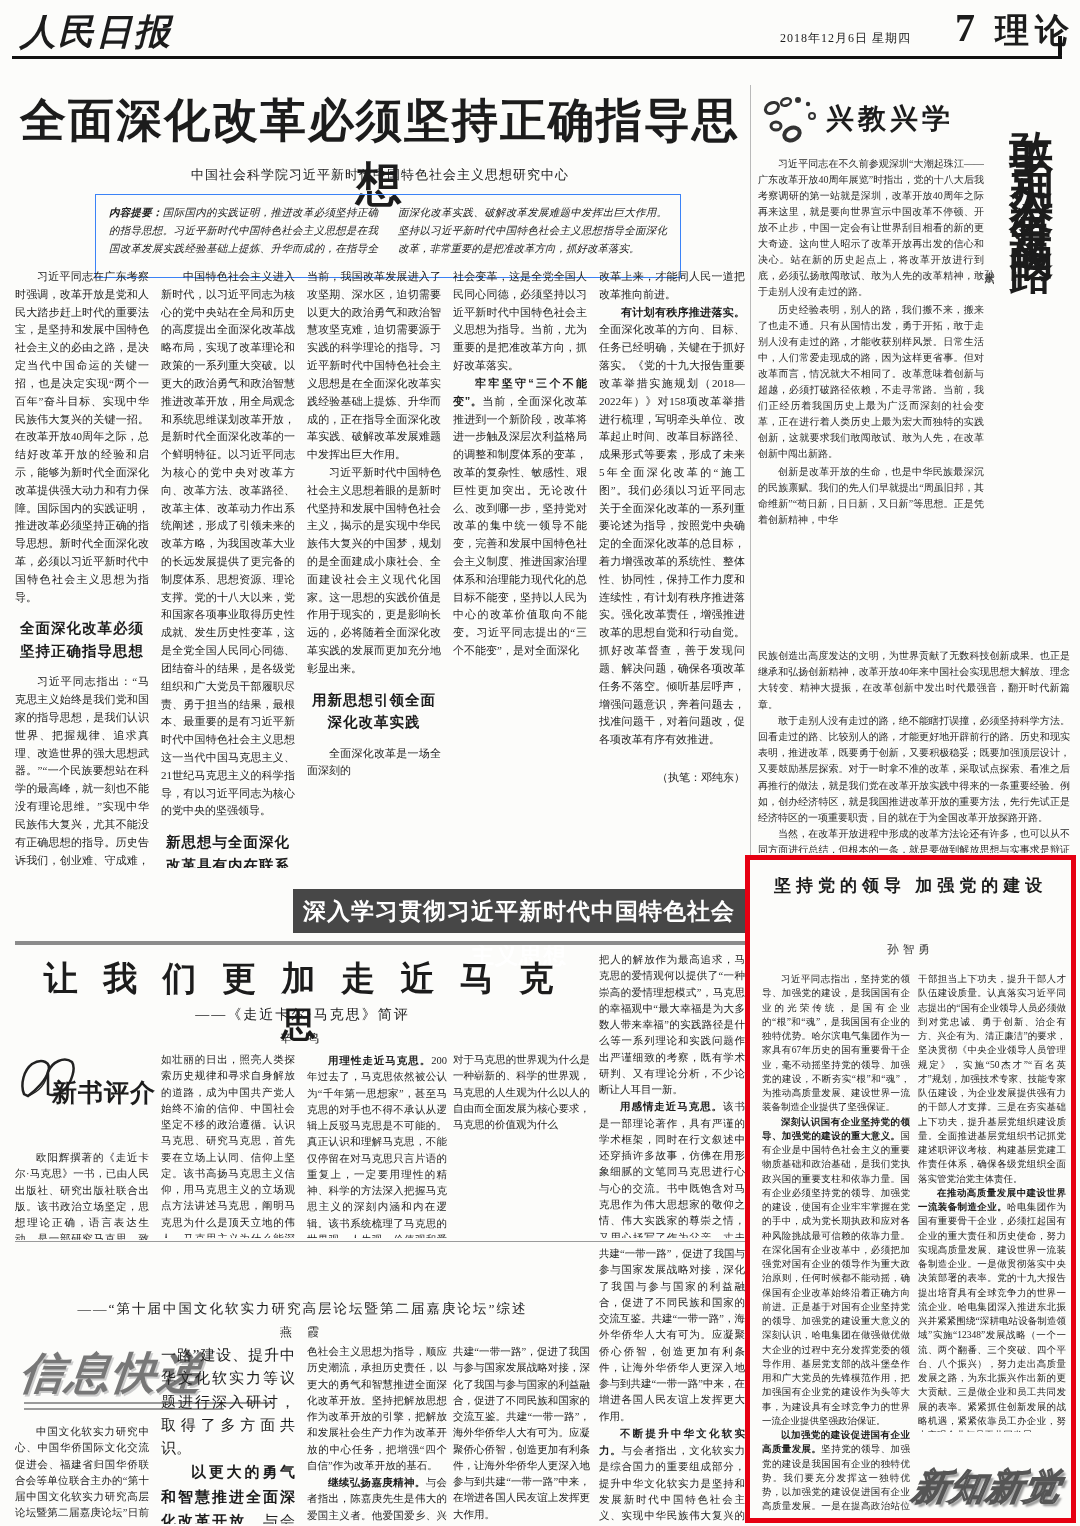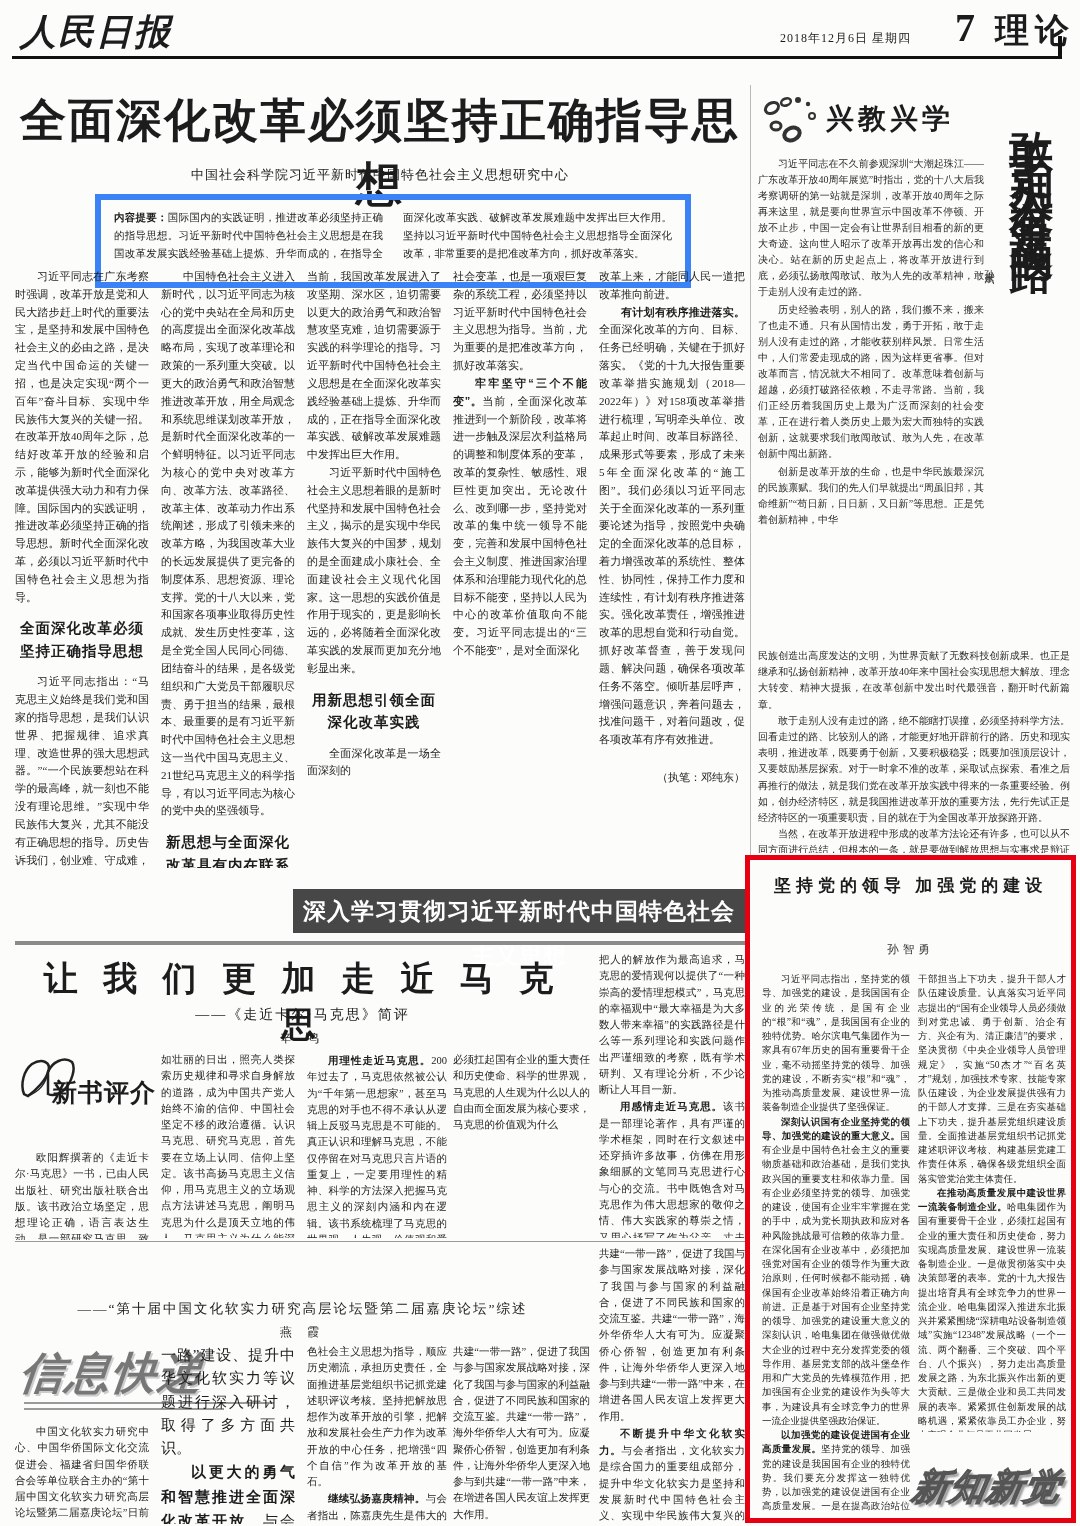--- a/index.html
+++ b/index.html
@@ -19,22 +19,22 @@
   
   #mast-logo{left:20px;top:8px;font-size:36px;font-weight:bold;font-style:italic;letter-spacing:2px;}
   #mast-date{left:780px;top:30px;font-size:12px;letter-spacing:1px;}
   #mast-page{left:955px;top:4px;font-size:40px;font-weight:bold;}
   #mast-section{left:995px;top:8px;font-size:34px;font-weight:bold;letter-spacing:6px;}
   #mast-rule{left:12px;top:56px;width:1050px;height:3px;}
   #mast-hook{left:1058px;top:36px;width:4px;height:23px;background:#111;border-radius:0 0 4px 0;}
   
   #main-h1{left:15px;top:88px;width:730px;font-size:46px;font-weight:bold;letter-spacing:2px;line-height:1.4;}
   #main-byline{left:15px;top:166px;width:730px;font-size:13px;letter-spacing:1px;}
-  #summary{left:95px;top:194px;width:558px;height:64px;border:6px solid #3b82f6;padding:9px 13px;
-           font-size:10.5px;line-height:1.7;column-count:2;column-gap:20px;text-align:justify;overflow:hidden;}
+  #summary{left:95px;top:194px;width:558px;height:64px;border:1px solid #3b82f6;padding:9px 13px;
+           font-size:10.5px;line-height:1.7;column-count:2;column-gap:20px;text-align:justify;overflow:hidden;font-style:italic;}
   
   #vrule1{left:750px;top:85px;width:1px;height:772px;background:#b9b9b9;}
   #thought-head{left:762px;top:94px;width:222px;height:52px;}
   #thought-title{left:826px;top:100px;font-size:28px;font-weight:bold;letter-spacing:4px;}
   #vert-title{left:1000px;top:96px;height:530px;writing-mode:vertical-rl;font-size:44px;font-weight:bold;
               letter-spacing:12px;line-height:1.45;}
   #vert-author{left:982px;top:262px;writing-mode:vertical-rl;font-size:10px;letter-spacing:2px;color:#333;}
   
   #bar{left:293px;top:889px;width:452px;height:44px;background:#474747;color:#fff;
        font-size:23px;font-weight:bold;letter-spacing:1px;line-height:44px;text-align:center;}
@@ -93,21 +93,21 @@
     <p class="p">中国特色社会主义进入新时代，以习近平同志为核心的党中央站在全局和历史的高度提出全面深化改革战略布局，实现了改革理论和政策的一系列重大突破。以更大的政治勇气和政治智慧推进改革开放，用全局观念和系统思维谋划改革开放，是新时代全面深化改革的一个鲜明特征。以习近平同志为核心的党中央对改革方向、改革方法、改革路径、改革主体、改革动力作出系统阐述，形成了引领未来的改革方略，为我国改革大业的长远发展提供了更完备的制度体系、思想资源、理论支撑。党的十八大以来，党和国家各项事业取得历史性成就、发生历史性变革，这是全党全国人民同心同德、团结奋斗的结果，是各级党组织和广大党员干部履职尽责、勇于担当的结果，最根本、最重要的是有习近平新时代中国特色社会主义思想这一当代中国马克思主义、21世纪马克思主义的科学指导，有以习近平同志为核心的党中央的坚强领导。</p>
     <p class="colsub">新思想与全面深化改革具有内在联系</p>
   </div>
   <div class="tcol" style="left:307px;top:268px;width:134px;height:600px;">
     <p class="p noind">当前，我国改革发展进入了攻坚期、深水区，迫切需要以更大的政治勇气和政治智慧攻坚克难，迫切需要源于实践的科学理论的指导。习近平新时代中国特色社会主义思想是在全面深化改革实践经验基础上提炼、升华而成的，正在指导全面深化改革实践、破解改革发展难题中发挥出巨大作用。</p>
     <p class="p">习近平新时代中国特色社会主义思想着眼的是新时代坚持和发展中国特色社会主义，揭示的是实现中华民族伟大复兴的中国梦，规划的是全面建成小康社会、全面建设社会主义现代化国家。这一思想的实践价值是作用于现实的，更是影响长远的，必将随着全面深化改革实践的发展而更加充分地彰显出来。</p>
     <p class="colsub">用新思想引领全面深化改革实践</p>
     <p class="p">全面深化改革是一场全面深刻的</p>
   </div>
   <div class="tcol" style="left:453px;top:268px;width:134px;height:600px;">
-    <p class="p noind">社会变革，也是一项艰巨复杂的系统工程，必须坚持以习近平新时代中国特色社会主义思想为指导。当前，尤为重要的是把准改革方向，抓好改革落实。</p>
+    <p class="p noind">社会变革，这是全党全国人民同心同德，必须坚持以习近平新时代中国特色社会主义思想为指导。当前，尤为重要的是把准改革方向，抓好改革落实。</p>
     <p class="p"><b class="lead">牢牢坚守“三个不能变”。</b><span>当前，全面深化改革推进到一个新阶段，改革将进一步触及深层次利益格局的调整和制度体系的变革，改革的复杂性、敏感性、艰巨性更加突出。无论改什么、改到哪一步，坚持党对改革的集中统一领导不能变，完善和发展中国特色社会主义制度、推进国家治理体系和治理能力现代化的总目标不能变，坚持以人民为中心的改革价值取向不能变。习近平同志提出的“三个不能变”，是对全面深化</span></p>
   </div>
   <div class="tcol" style="left:599px;top:268px;width:146px;height:600px;">
     <p class="p noind">改革上来，才能同人民一道把改革推向前进。</p>
     <p class="p"><b class="lead">有计划有秩序推进落实。</b><span>全面深化改革的方向、目标、任务已经明确，关键在于抓好落实。《党的十九大报告重要改革举措实施规划（2018—2022年）》对158项改革举措进行梳理，写明牵头单位、改革起止时间、改革目标路径、成果形式等要素，形成了未来5年全面深化改革的“施工图”。我们必须以习近平同志关于全面深化改革的一系列重要论述为指导，按照党中央确定的全面深化改革的总目标，着力增强改革的系统性、整体性、协同性，保持工作力度和连续性，有计划有秩序推进落实。强化改革责任，增强推进改革的思想自觉和行动自觉。抓好改革督查，善于发现问题、解决问题，确保各项改革任务不落空。倾听基层呼声，增强问题意识，奔着问题去，找准问题干，对着问题改，促各项改革有序有效推进。</span></p>
     <p class="p credit">（执笔：邓纯东）</p>
   </div>
 
   <div class="abs" id="vrule1"></div>
   <div class="abs" id="thought-head">
@@ -155,21 +155,21 @@
     <p class="p">欧阳辉撰著的《走近卡尔·马克思》一书，已由人民出版社、研究出版社联合出版。该书政治立场坚定，思想理论正确，语言表达生动，是一部研究马克思、致敬马克思的有益读物，能够引导读者切实走近马克思。</p>
 
   </div>
   <div class="tcol" style="left:161px;top:1052px;width:134px;height:186px;font-size:10.5px;line-height:1.55;">
     <p class="p noind">如壮丽的日出，照亮人类探索历史规律和寻求自身解放的道路，成为中国共产党人始终不渝的信仰、中国社会坚定不移的政治遵循。认识马克思、研究马克思，首先要在立场上认同、信仰上坚定。该书高扬马克思主义信仰，用马克思主义的立场观点方法讲述马克思，阐明马克思为什么是顶天立地的伟人、马克思主义为什么能深刻改变世界和中国，阐发当代中国马克思主义、21世纪马克思主义的时代价值。在此基础上，旗帜鲜明提出“马克思就是对的”这一论断，具有信仰的感召力。</p>
   </div>
   <div class="tcol" style="left:307px;top:1052px;width:140px;height:186px;font-size:10.5px;line-height:1.55;">
     <p class="p"><b class="lead">用理性走近马克思。</b><span>200年过去了，马克思依然被公认为“千年第一思想家”，甚至马克思的对手也不得不承认从逻辑上反驳马克思是不可能的。真正认识和理解马克思，不能仅停留在对马克思只言片语的重复上，一定要用理性的精神、科学的方法深入把握马克思主义的深刻内涵和内在逻辑。该书系统梳理了马克思的世界观、人生观、价值观和爱情观、幸福观，</span></p>
   </div>
   <div class="tcol" style="left:453px;top:1052px;width:137px;height:186px;font-size:10.5px;line-height:1.55;">
-    <p class="p noind">必须扛起国有企业的重大责任和历史使命、科学的世界观，马克思的人生观为什么以人的自由而全面发展为核心要求，马克思的价值观为什么</p>
+    <p class="p noind">对于马克思的世界观为什么是一种崭新的、科学的世界观，马克思的人生观为什么以人的自由而全面发展为核心要求，马克思的价值观为什么</p>
   </div>
   <div class="tcol" style="left:599px;top:952px;width:146px;height:286px;font-size:10.5px;line-height:1.55;">
     <p class="p noind">把人的解放作为最高追求，马克思的爱情观何以提供了“一种崇高的爱情理想模式”，马克思的幸福观中“最大幸福是为大多数人带来幸福”的实践路径是什么等一系列理论和实践问题作出严谨细致的考察，既有学术研判、又有理论分析，不少论断让人耳目一新。</p>
     <p class="p"><b class="lead">用感情走近马克思。</b><span>该书是一部理论著作，具有严谨的学术框架，同时在行文叙述中还穿插许多故事，仿佛在用形象细腻的文笔同马克思进行心与心的交流。书中既饱含对马克思作为伟大思想家的敬仰之情、伟大实践家的尊崇之情，又用心抒写了作为父亲、丈夫和战友的马克思的温暖之情、热烈之情、同志之情。通过形象化、立体化的方式展现出马克思是顶天立地的伟人和有血有肉的常人，让读者在潜移默化中走近马克思，与马克思心灵相通、情感共鸣，从而更好地理解马克思、追随马克思，进而不断丰富和发展马克思主义。</span></p>
   </div>
   <div class="abs" id="div2"></div>
 
   <div class="abs center" id="bot-sub">——“第十届中国文化软实力研究高层论坛暨第二届嘉庚论坛”综述</div>
   <div class="abs center" id="bot-author">燕  霞</div>
 
@@ -180,21 +180,21 @@
   </div>
 
   <div class="tcol" style="left:15px;top:1424px;width:134px;height:100px;font-size:10.5px;line-height:1.55;">
     <p class="p">中国文化软实力研究中心、中国华侨国际文化交流促进会、福建省归国华侨联合会等单位联合主办的“第十届中国文化软实力研究高层论坛暨第二届嘉庚论坛”日前在福建省厦门市举行。此次论坛的主题是“新时代深化改革开放、新友谊共建‘一带一路’”。参加论坛的专家学者围绕新时代与改革开放、嘉庚精神的时代内涵、海外华侨华人与“一带</p>
   </div>
   <div class="tcol" style="left:161px;top:1344px;width:134px;height:180px;font-size:15px;line-height:1.55;">
     <p class="p noind">一路”建设、提升中华文化软实力等议题进行深入研讨，取得了多方面共识。</p>
     <p class="p"><b class="lead">以更大的勇气和智慧推进全面深化改革开放。</b><span>与会者认为，改革开放是一个不断深化和探索的过程。在每一个阶段，我们党都针对当时的实际问题出台有效有力的政策举措，推动改革开放持续深化。改革开放40年来，我国经济社会发展取得了历史性成就。但仍要深刻认识到改革开放只有进行时、没有完成时。不论国际国内形势如何发展变化，我们都要坚定不移深化改革开放。中国特色社会主义进入新时代，必须以习近平新时代中国特</span></p>
   </div>
   <div class="tcol" style="left:307px;top:1344px;width:140px;height:180px;font-size:10.5px;line-height:1.55;">
-    <p class="p noind">色社会主义思想为指导，顺应历史潮流，承担历史责任，全面推进基层党组织书记抓党建述职评议考核。坚持把解放思想作为改革开放的引擎，把解放和发展社会生产力作为改革开放的中心任务，把增强“四个自信”作为改革开放的基石。</p>
+    <p class="p noind">色社会主义思想为指导，顺应历史潮流，承担历史责任，以更大的勇气和智慧推进全面深化改革开放。坚持把解放思想作为改革开放的引擎，把解放和发展社会生产力作为改革开放的中心任务，把增强“四个自信”作为改革开放的基石。</p>
     <p class="p"><b class="lead">继续弘扬嘉庚精神。</b><span>与会者指出，陈嘉庚先生是伟大的爱国主义者。他爱国爱乡、兴教兴学、服务社会、造福人民，赢得了全国人民、海外华侨的尊敬和爱戴，为人们树立学习的榜样。嘉庚精神体现了海内外中华儿女最朴素的爱国情感。要弘扬嘉庚精神，凝聚海内外中华儿女的力量，为坚持和发展新时代中国特色社会主义作出更大贡献。</span></p>
   </div>
   <div class="tcol" style="left:453px;top:1344px;width:137px;height:180px;font-size:10.5px;line-height:1.55;">
     <p class="p noind">共建“一带一路”，促进了我国与参与国家发展战略对接，深化了我国与参与国家的利益融合，促进了不同民族和国家的交流互鉴。共建“一带一路”，海外华侨华人大有可为。应凝聚侨心侨智，创造更加有利条件，让海外华侨华人更深入地参与到共建“一带一路”中来，在增进各国人民友谊上发挥更大作用。</p>
   </div>
   <div class="tcol" style="left:599px;top:1246px;width:146px;height:278px;font-size:10.5px;line-height:1.55;">
     <p class="p noind">共建“一带一路”，促进了我国与参与国家发展战略对接，深化了我国与参与国家的利益融合，促进了不同民族和国家的交流互鉴。共建“一带一路”，海外华侨华人大有可为。应凝聚侨心侨智，创造更加有利条件，让海外华侨华人更深入地参与到共建“一带一路”中来，在增进各国人民友谊上发挥更大作用。</p>
     <p class="p"><b class="lead">不断提升中华文化软实力。</b><span>与会者指出，文化软实力是综合国力的重要组成部分，提升中华文化软实力是坚持和发展新时代中国特色社会主义、实现中华民族伟大复兴的必然要求。应充分利用海外中华文化中心和华文媒体，广泛传播中华文化，增进国际理解与认同，从而不断提升中华文化软实力，使中华文化成为各国至诚惠容、合作共赢的精神动力。</span></p>
   </div>
 

